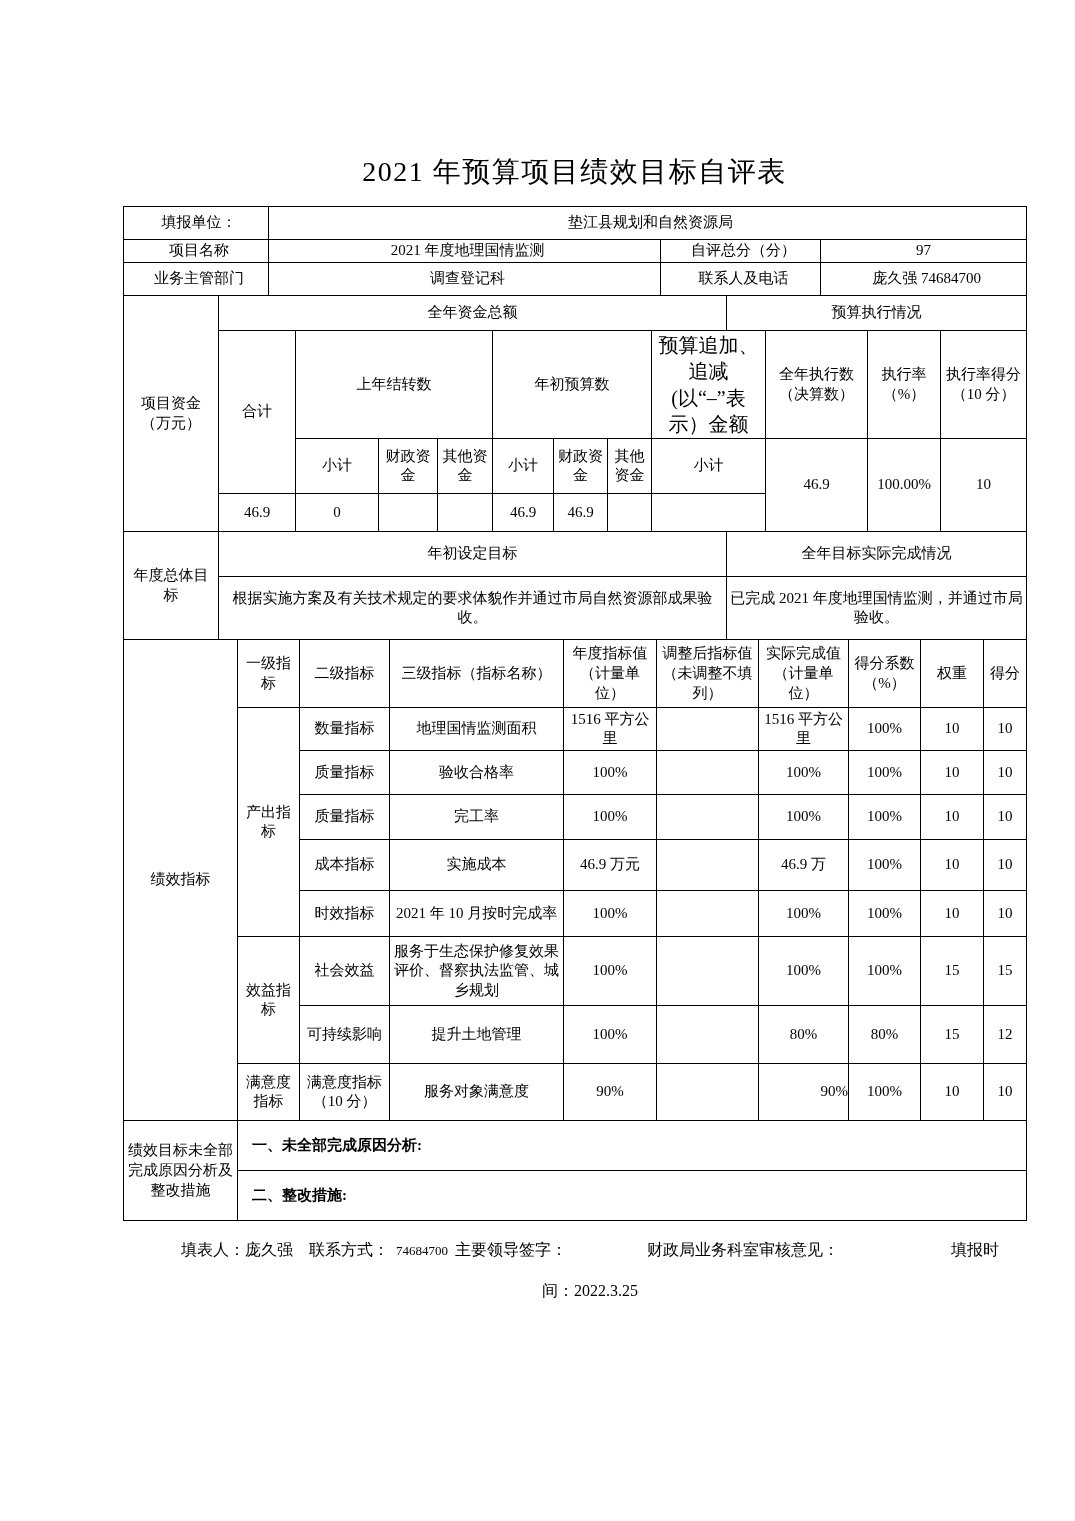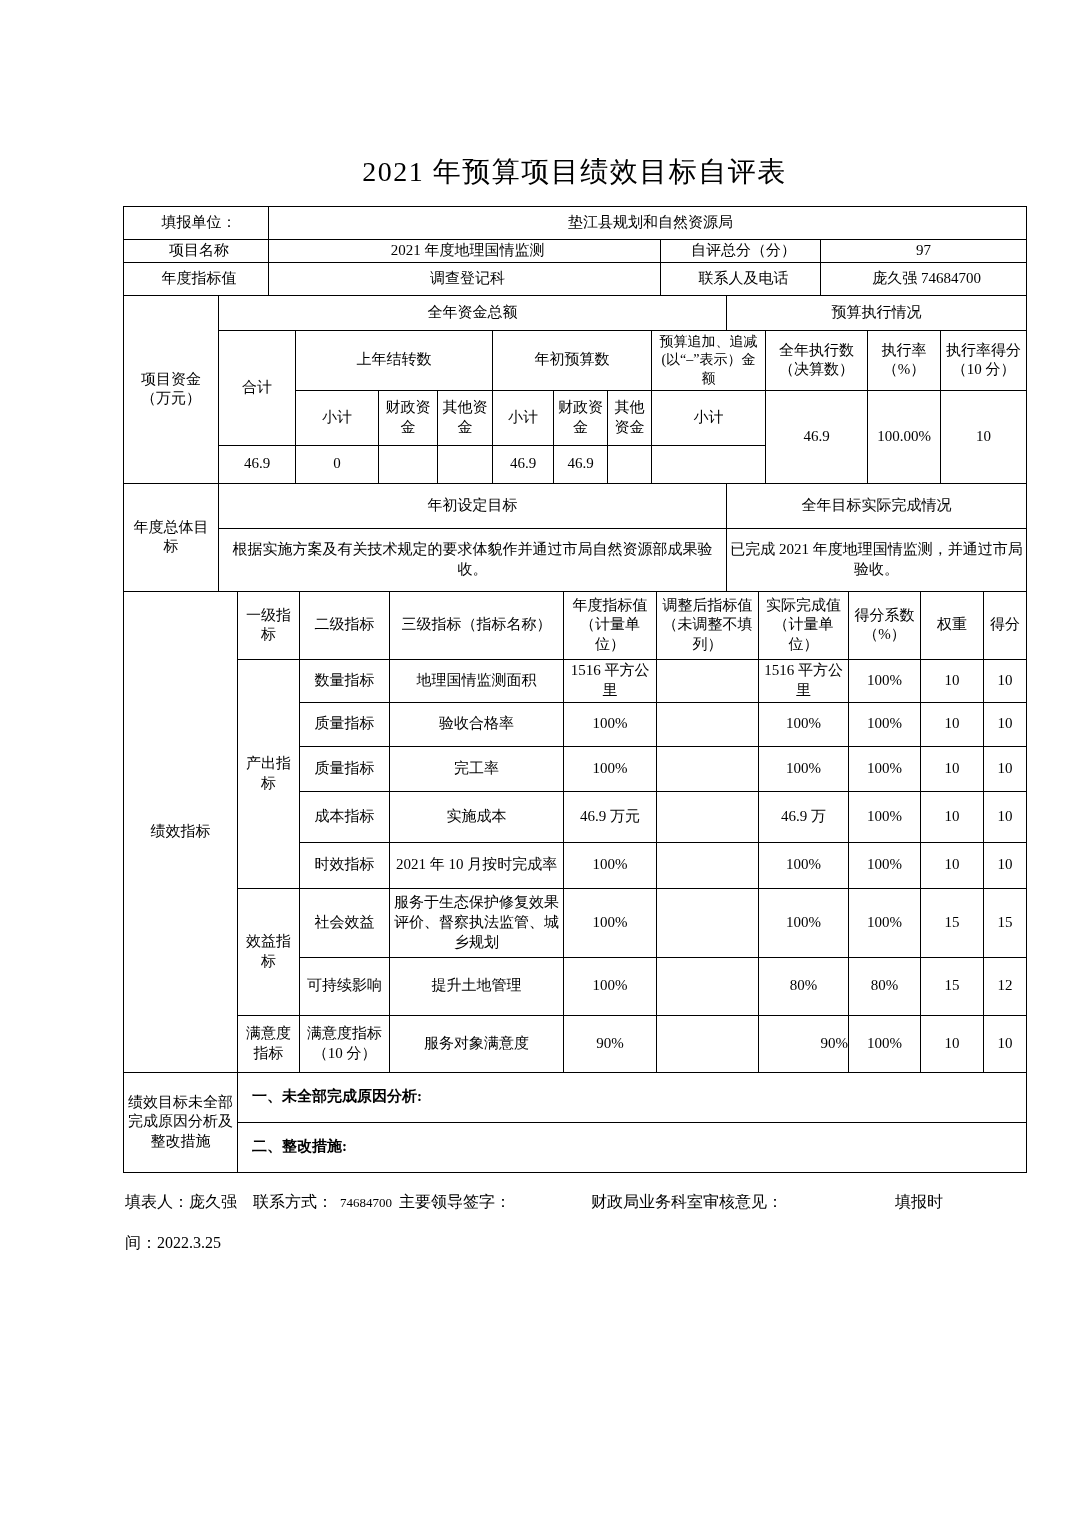--- a/index.html
+++ b/index.html
@@ -36,29 +36,29 @@
     text-align: center;
     vertical-align: middle;
     padding: 1px 3px;
     line-height: 1.32;
     overflow: hidden;
     word-break: break-word;
   }
   .tl { text-align: right; padding-left: 9px !important; }
   .tl2 { text-align: left !important; padding-left: 14px !important; font-weight: bold; }
   .tral { text-align: right !important; padding-right: 0 !important; }
-  .sm { font-size: 14px; }
+  .sm { font-size: 20px; }
   .footer {
     width: 930px;
     margin-left: 125px;
     margin-top: 9px;
     font-size: 16px;
     line-height: 40px;
   }
-  .fline { white-space: nowrap; }
+  .fline { white-space: nowrap; text-align: center; }
   .phone { font-size: 13px; margin: 0 7px; }
 </style>
 </head>
 <body>
 
 <div class="page">
 
   <div class="title">2021 年预算项目绩效目标自评表</div>
 
   <table class="t first">
@@ -73,21 +73,21 @@
         <td class="tl">填报单位：</td>
         <td class="tl" colspan="3">垫江县规划和自然资源局</td>
       </tr>
       <tr style="height:22px">
         <td class="tl">项目名称</td>
         <td class="tl">2021 年度地理国情监测</td>
         <td class="tl">自评总分（分）</td>
         <td>97</td>
       </tr>
       <tr style="height:33px">
-        <td class="tl">年度指标值</td>
+        <td class="tl">业务主管部门</td>
         <td class="tl">调查登记科</td>
         <td class="tl">联系人及电话</td>
         <td class="tl">庞久强 74684700</td>
       </tr>
     </tbody>
   </table>
 
   <table class="t">
     <colgroup>
       <col style="width:95px">

